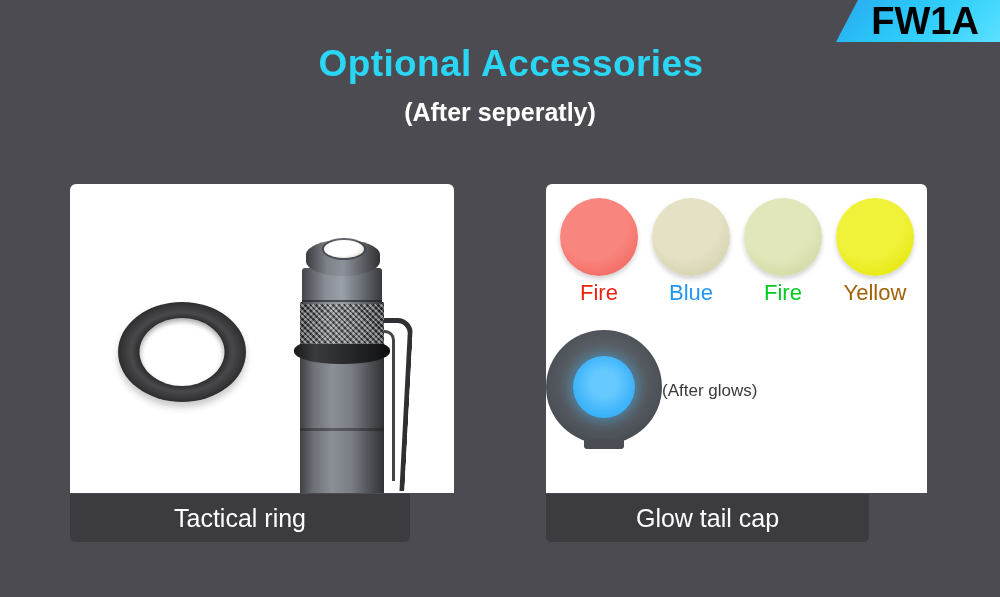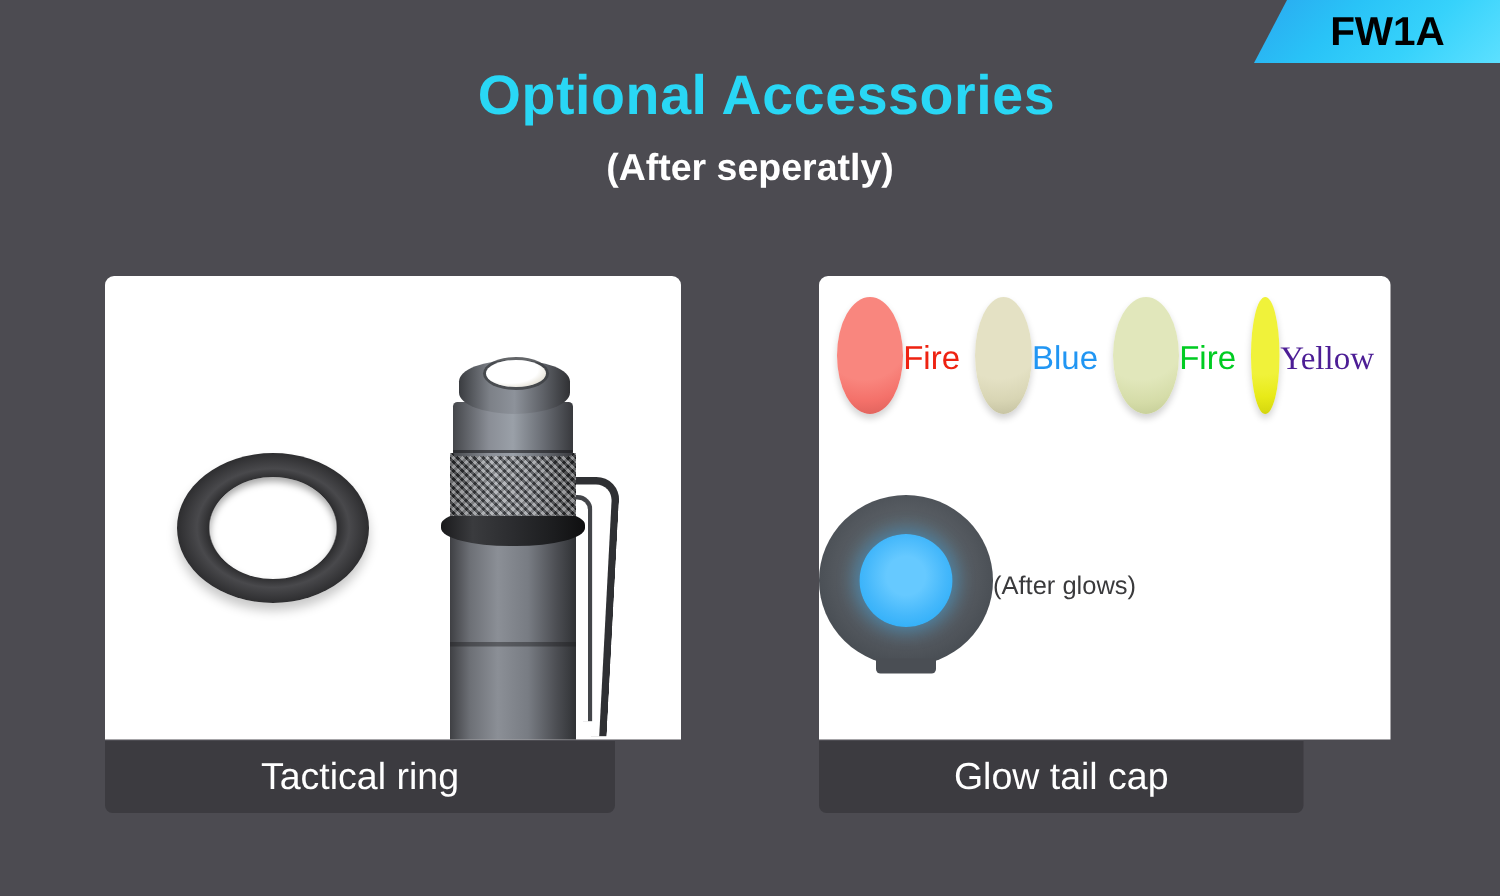--- a/index.html
+++ b/index.html
@@ -25,21 +25,21 @@
     background: linear-gradient(135deg, #2aa8ef 0%, #29c3f7 35%, #36d2fb 65%, #5ce0ff 100%);
     clip-path: polygon(22px 0, 164px 0, 164px 42px, 0 42px);
     display: flex;
     align-items: center;
     justify-content: center;
     box-sizing: border-box;
     padding-left: 14px;
   }
   .model-banner-label {
     color: #000000;
-    font-size: 27px;
+    font-size: 38px;
     font-weight: bold;
     letter-spacing: 0px;
     line-height: 1;
   }
 
   
   .title {
     position: absolute;
     top: 43px;
     left: 0;
@@ -254,21 +254,21 @@
     position: absolute;
     top: 14px;
     left: 12px;
     width: 358px;
     display: flex;
     justify-content: space-between;
   }
   .swatch {
     width: 82px;
     display: flex;
-    flex-direction: row;
+    flex-direction: column;
     align-items: center;
   }
   .swatch-disc {
     width: 78px;
     height: 78px;
     border-radius: 50%;
     box-shadow: 0 3px 5px rgba(0,0,0,0.18);
   }
   .swatch-label {
     margin-top: 4px;
@@ -374,21 +374,21 @@
         <div class="swatch-label" style="color:#2196f3;">Blue</div>
       </div>
 
       <div class="swatch">
         <div class="swatch-disc" style="background: radial-gradient(circle at 42% 34%, #e1e7bb 0 50%, #d5dca8 76%, #c5cd97 94%, #bcc48e 100%);"></div>
         <div class="swatch-label" style="color:#00cc22;">Fire</div>
       </div>
 
       <div class="swatch">
         <div class="swatch-disc" style="background: radial-gradient(circle at 42% 34%, #f0f23a 0 48%, #e8ea18 76%, #d8da10 94%, #cccd0c 100%);"></div>
-        <div class="swatch-label" style="color:#4c1d95;font-family:Liberation Serif, serif;">Yellow</div>
+        <div class="swatch-label" style="color:#a16207;">Yellow</div>
       </div>
 
     </div>
 
     <div class="glow-cap-wrap">
       <div class="glow-cap">
         <div class="glow-core"></div>
       </div>
       <div class="glow-caption">(After glows)</div>
     </div>

